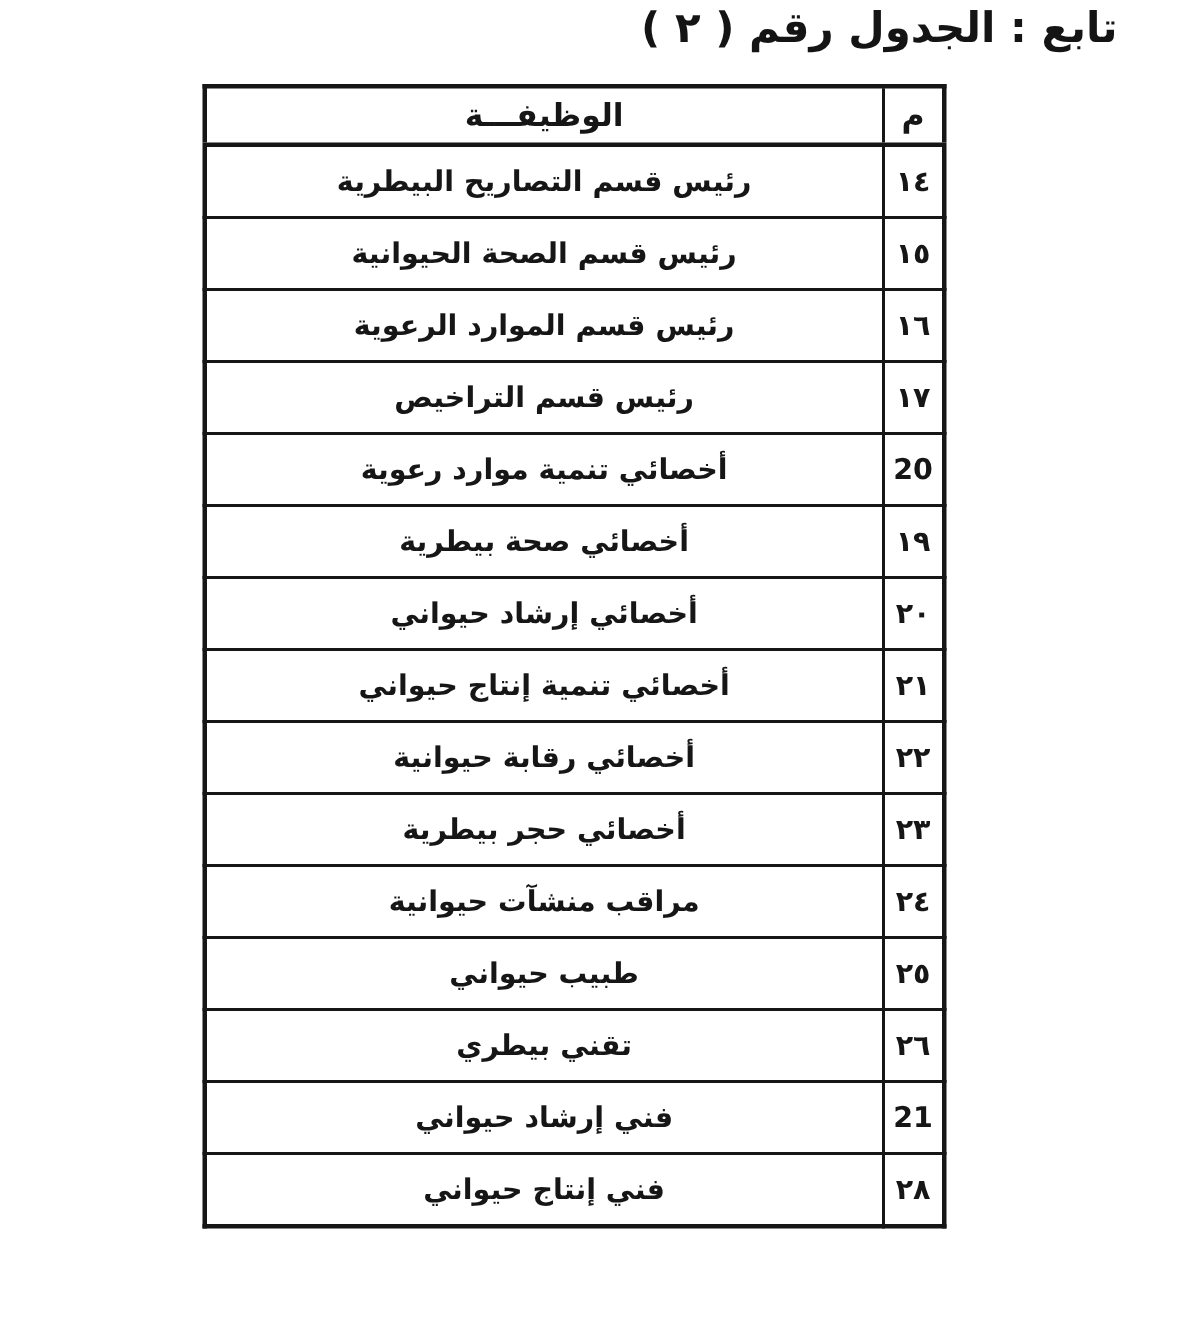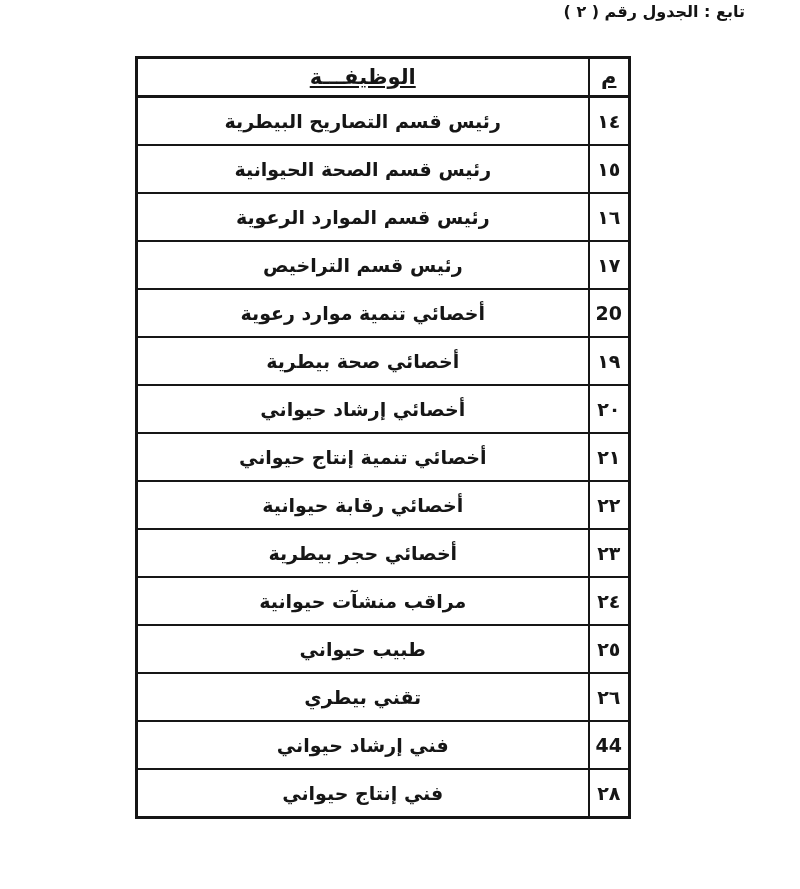--- a/index.html
+++ b/index.html
@@ -13,21 +13,21 @@
     position: relative;
     font-family: "DejaVu Sans", sans-serif;
     color: #161616;
     overflow: hidden;
   }
   .doc-title {
     position: absolute;
     top: 2px;
     right: 55px;
     direction: rtl;
-    font-size: 16px;
+    font-size: 28px;
     font-weight: 700;
     color: #141414;
     white-space: nowrap;
   }
   table.jobs-table {
     position: absolute;
     top: 56px;
     left: 135px;
     width: 493px;
     border-collapse: collapse;
@@ -44,21 +44,20 @@
     padding: 0;
     overflow: hidden;
   }
   table.jobs-table {
     border: 3px solid #161616;
   }
   table.jobs-table thead th {
     height: 36px;
     font-size: 21px;
     border-bottom-width: 3px;
-    text-decoration: underline;
   }
   table.jobs-table tbody td {
     height: 46px;
     font-size: 19px;
     border-radius: 12px;
   }
   col.num-col { width: 41px; }
   col.job-col { width: 452px; }
   td.num-cell, th.num-head {
     font-size: 16px;
@@ -130,21 +129,21 @@
       </tr>
       <tr>
         <td class="num-cell">٢٥</td>
         <td class="job-cell">طبيب حيواني</td>
       </tr>
       <tr>
         <td class="num-cell">٢٦</td>
         <td class="job-cell">تقني بيطري</td>
       </tr>
       <tr>
-        <td class="num-cell">44</td>
+        <td class="num-cell">21</td>
         <td class="job-cell">فني إرشاد حيواني</td>
       </tr>
       <tr>
         <td class="num-cell">٢٨</td>
         <td class="job-cell">فني إنتاج حيواني</td>
       </tr>
     </tbody>
 </table>
 
 </body></html>

